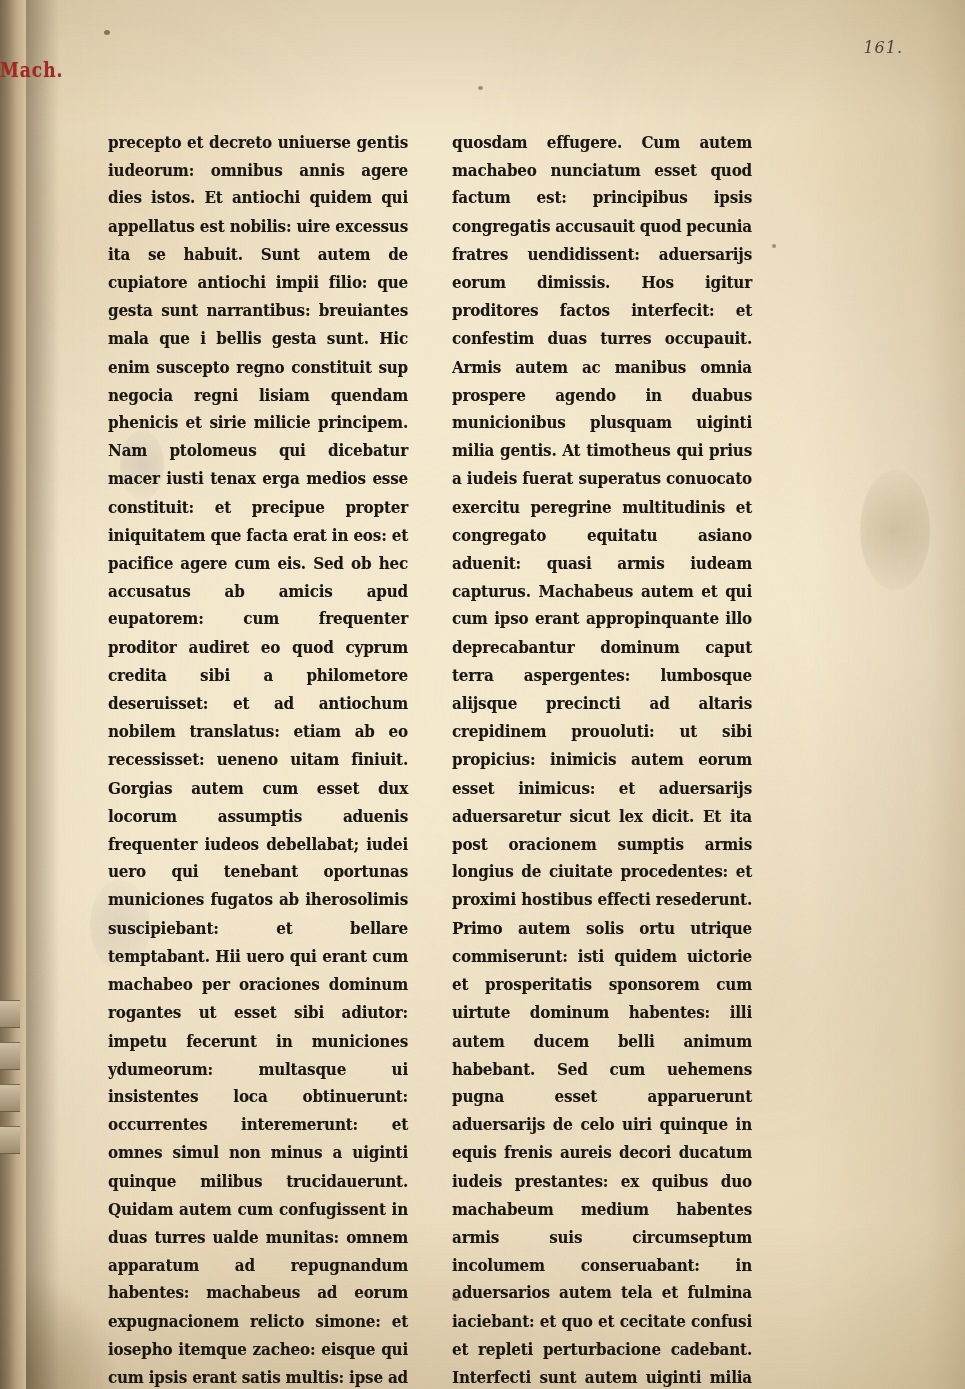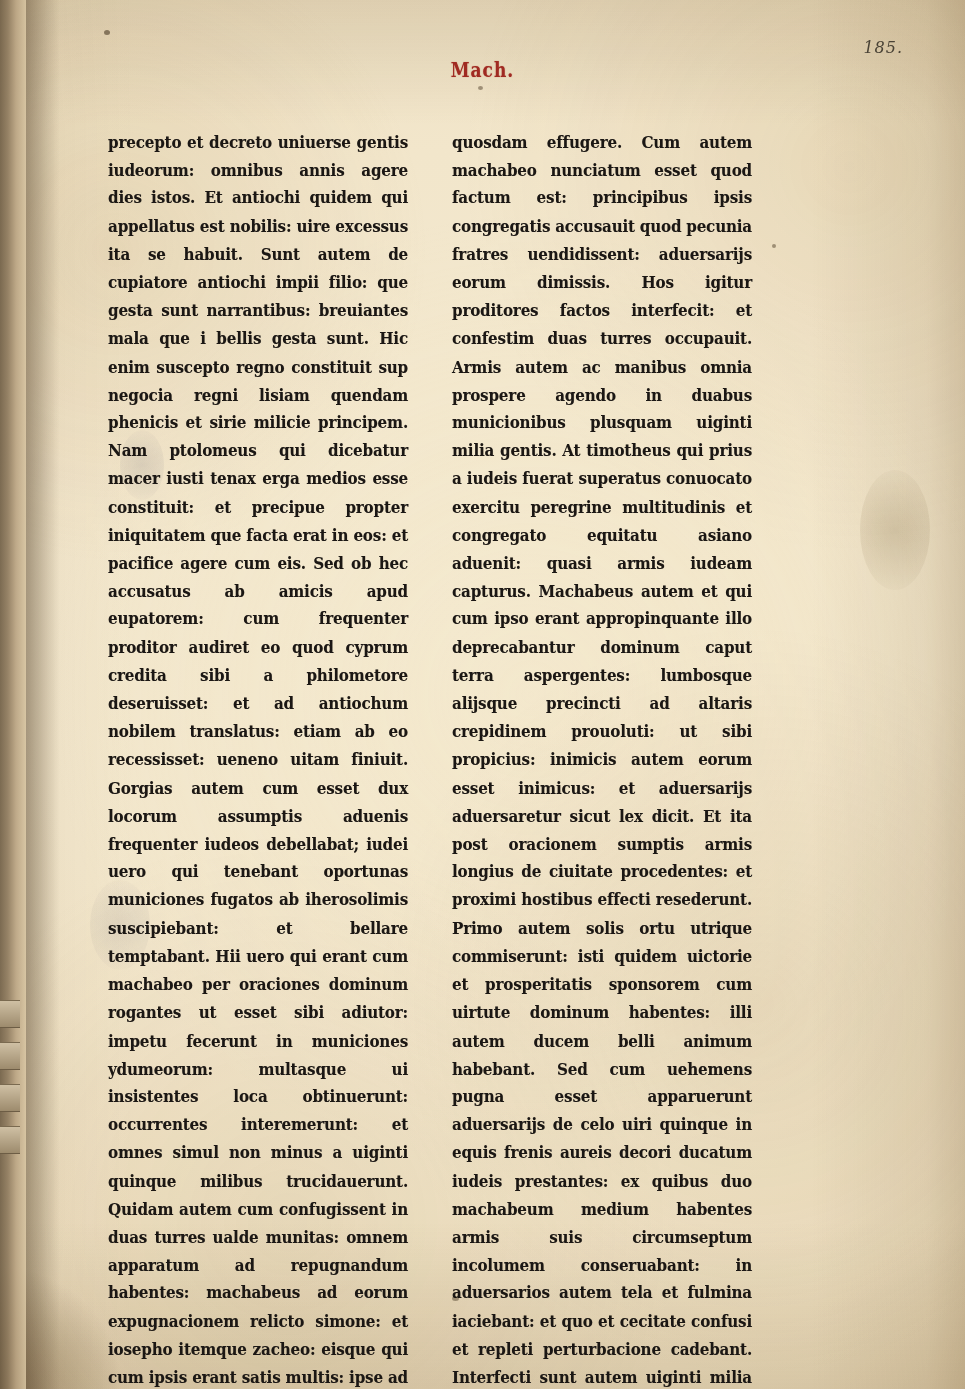--- a/index.html
+++ b/index.html
@@ -97,21 +97,20 @@
     color: #4a4336;
     letter-spacing: 1px;
     z-index: 5;
   }
 
   
   .running-title {
     position: absolute;
     left: 0; right: 0;
     top: 60px;
-    text-align: center;
     z-index: 5;
   }
   .running-title .rub {
     display: inline-block;
     font-family: "DejaVu Serif", serif;
     font-weight: 700;
     font-size: 17px;
     color: #a02a22;
     letter-spacing: 1px;
     text-shadow: 0 0 1px rgba(160,42,34,0.5);
@@ -174,21 +173,21 @@
 <div id="page">
 
   <div class="gutter"></div>
   <div class="gutter-shadow"></div>
   <div class="tab t1"></div>
   <div class="tab t2"></div>
   <div class="tab t3"></div>
   <div class="tab t4"></div>
   <div class="corner-wear"></div>
 
-  <div class="folio">185.</div>
+  <div class="folio">161.</div>
 
   <div class="running-title">
     <span class="rub">Mach.</span>
   </div>
 
   <div class="textblock">
     <div class="col left">
       <p>precepto et decreto uniuerse gentis iudeorum: omnibus annis agere dies istos. Et antiochi quidem qui appellatus est nobilis: uire excessus ita se habuit. Sunt autem de cupiatore antiochi impii filio: que gesta sunt narrantibus: breuiantes mala que i bellis gesta sunt. Hic enim suscepto regno constituit sup negocia regni lisiam quendam phenicis et sirie milicie principem. Nam ptolomeus qui dicebatur macer iusti tenax erga medios esse constituit: et precipue propter iniquitatem que facta erat in eos: et pacifice agere cum eis. Sed ob hec accusatus ab amicis apud eupatorem: cum frequenter proditor audiret eo quod cyprum credita sibi a philometore deseruisset: et ad antiochum nobilem translatus: etiam ab eo recessisset: ueneno uitam finiuit. Gorgias autem cum esset dux locorum assumptis aduenis frequenter iudeos debellabat; iudei uero qui tenebant oportunas municiones fugatos ab iherosolimis suscipiebant: et bellare temptabant. Hii uero qui erant cum machabeo per oraciones dominum rogantes ut esset sibi adiutor: impetu fecerunt in municiones ydumeorum: multasque ui insistentes loca obtinuerunt: occurrentes interemerunt: et omnes simul non minus a uiginti quinque milibus trucidauerunt. Quidam autem cum confugissent in duas turres ualde munitas: omnem apparatum ad repugnandum habentes: machabeus ad eorum expugnacionem relicto simone: et iosepho itemque zacheo: eisque qui cum ipsis erant satis multis: ipse ad eas que amplius urgebat pugnas conuertit se. Qui uero qui cum simone erant cupiditate ducti a quibusdam qui in turribus erant suasi sunt pecunia: et septuaginta milibus didragmis acceptis dimiserunt</p>
     </div>
     <div class="col right">

